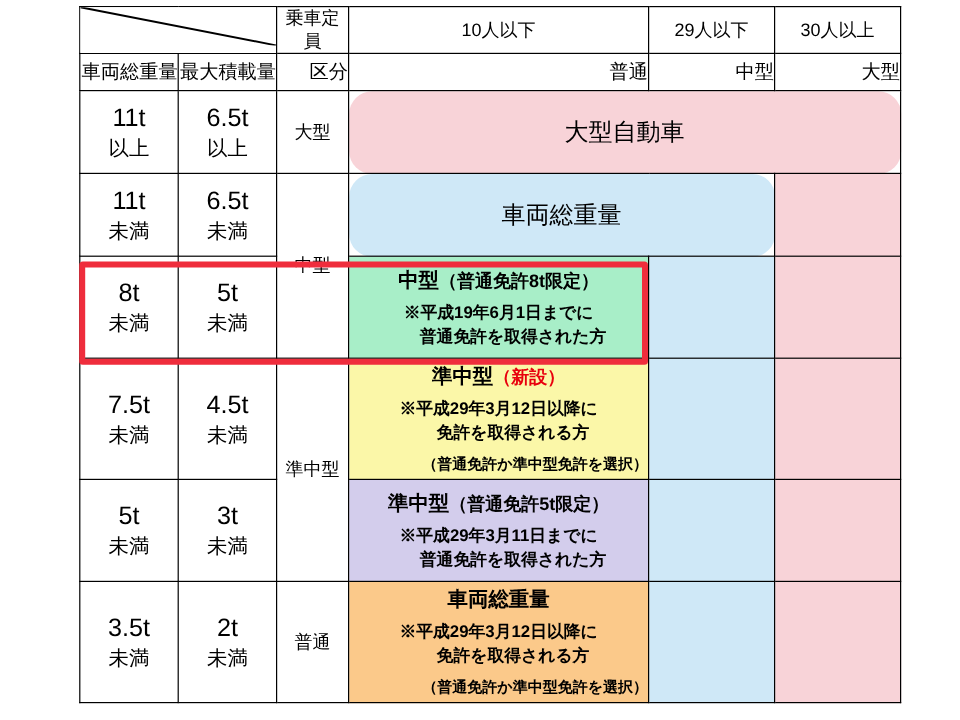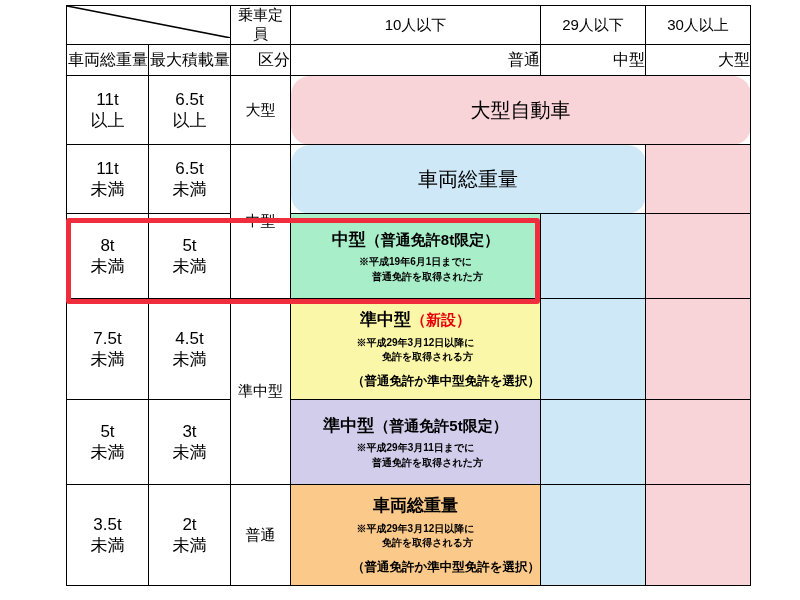--- a/index.html
+++ b/index.html
@@ -49,36 +49,36 @@
   }
   .corner .slash {
     position: absolute;
     left: 0; top: 0; right: 0; bottom: 0;
   }
 
   .two-line {
     line-height: 1.25;
     font-size: 17px;
   }
-  .two-line .big { font-size: 17px; }
+  .two-line .big { font-size: 21px; }
   .cls-cell { font-size: 15px; }
 
   .cat-cell {
     text-align: left;
     padding: 8px 10px 8px 12px;
     line-height: 1.45;
   }
   .cat-title {
     font-size: 17px;
     font-weight: bold;
     margin-bottom: 3px;
   }
   .cat-title .sub { font-size: 15px; font-weight: bold; }
   .cat-note {
-    font-size: 10px;
+    font-size: 14px;
     font-weight: bold;
   }
   .cat-note .indent { display: inline-block; padding-left: 24px; }
   .cat-extra {
     font-size: 12.5px;
     font-weight: bold;
     margin-top: 7px;
     text-align: right;
   }
   .red-text { color: #e8000d; margin-top: 12px; }

